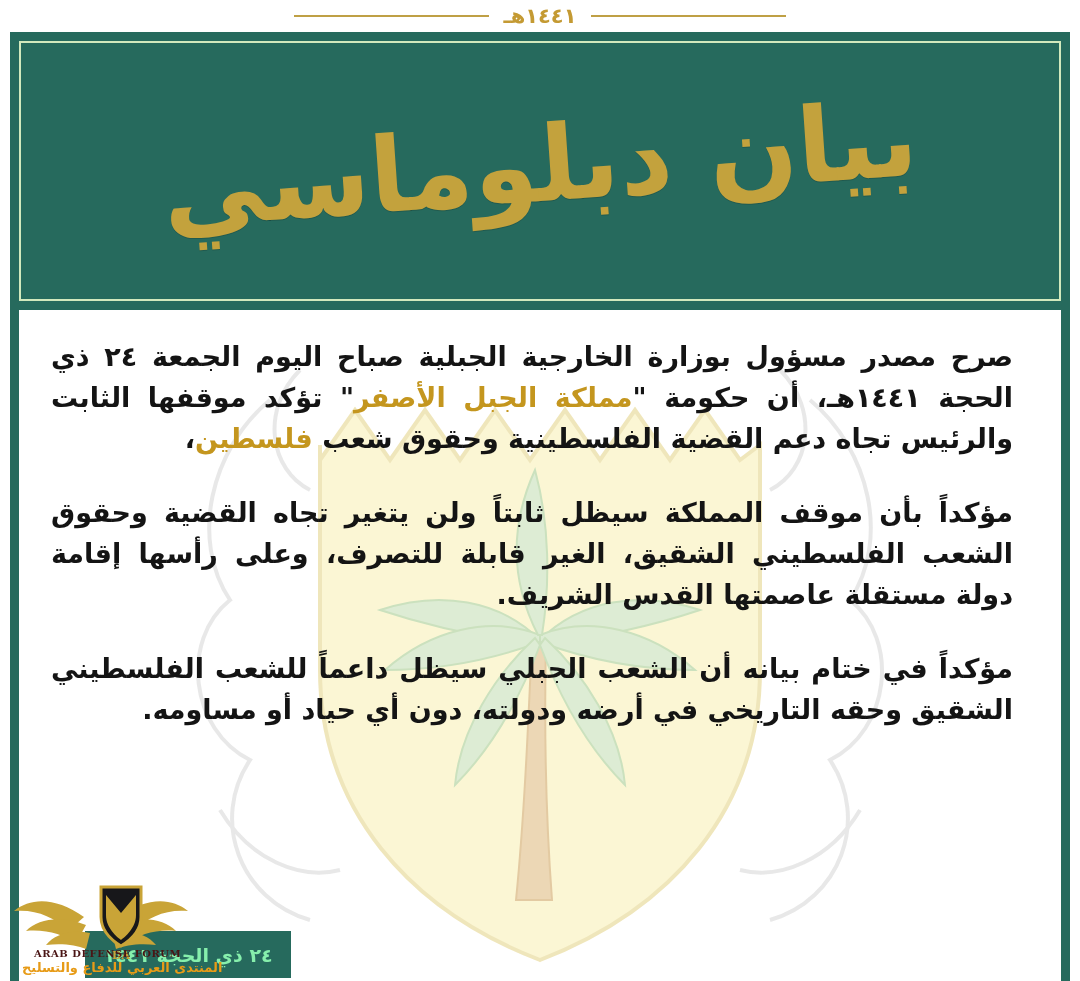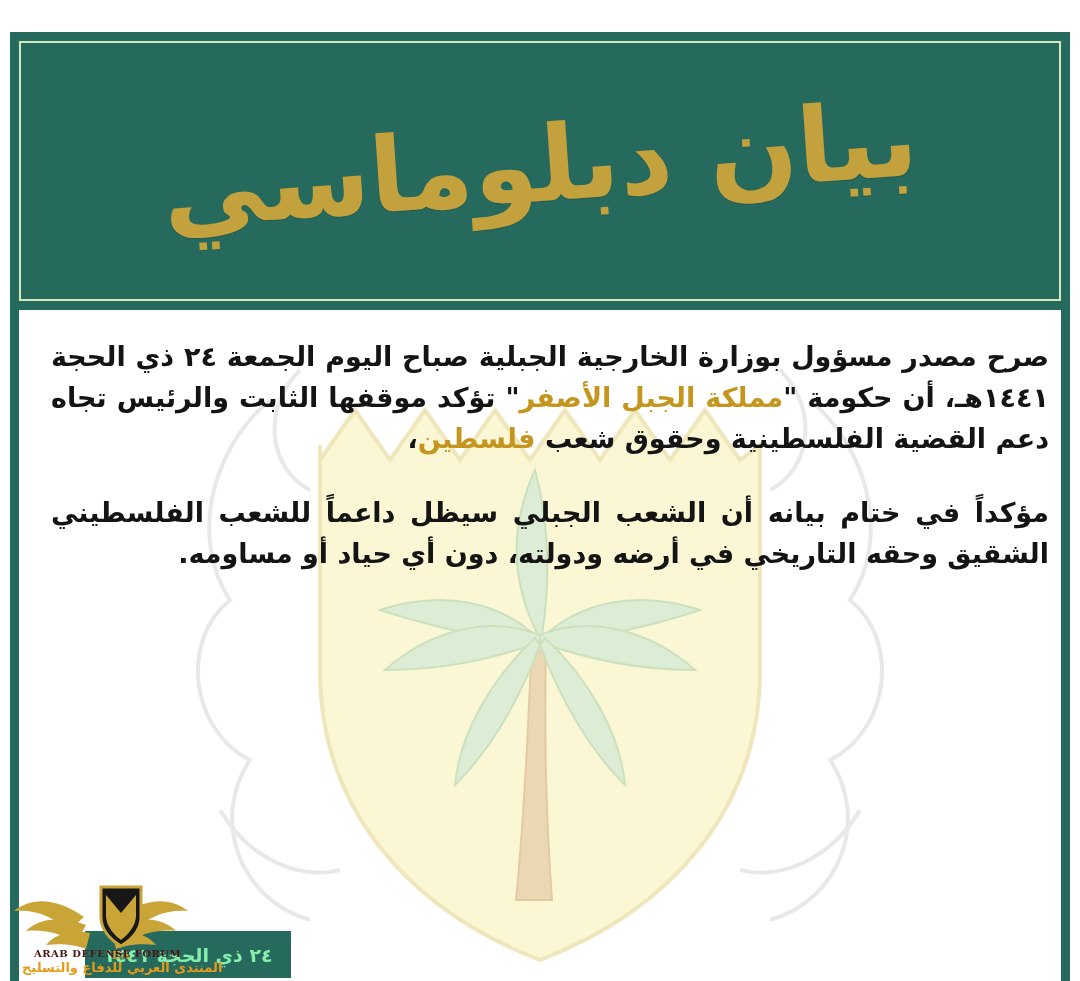--- a/index.html
+++ b/index.html
@@ -39,21 +39,21 @@
 
   
   .frame-bar { position:absolute; top:310px; bottom:0; width:9px; background:#266a5d; }
   .frame-bar.left  { left:10px; }
   .frame-bar.right { right:10px; }
 
   
   .body-area {
     position:absolute; top:310px; left:19px; right:19px; bottom:0;
     background:#ffffff; direction:rtl;
-    padding:26px 12px 0 32px;
+    padding:26px 48px 0 32px;
     border-radius:8px;
   }
   .watermark {
     position:absolute; top:30px; left:50%; transform:translateX(-50%);
     width:780px; height:660px; pointer-events:none;
   }
   .paragraphs { position:relative; z-index:1; }
   .para {
     direction:rtl; text-align:justify; color:#141414;
     font-size:27px; font-weight:bold; line-height:1.52;
@@ -80,20 +80,25 @@
   .adf-ar {
     position:absolute; left:22px; bottom:6px; z-index:4;
     color:#e79b17; font-size:13px; font-weight:bold; direction:rtl; white-space:nowrap;
   }
 </style>
 </head>
 <body>
 
 <div id="page">
 
+  <div class="top-band">
+    <div class="gold-rule"></div>
+    <div class="top-year">١٤٤١هـ</div>
+    <div class="gold-rule"></div>
+  </div>
 
   <div class="banner">
     <div class="banner-inner">
       <div class="banner-title">بيان دبلوماسي</div>
     </div>
   </div>
 
   <div class="frame-bar left"></div>
   <div class="frame-bar right"></div>
 
@@ -117,20 +122,21 @@
           <path d="M390,295 C440,275 500,290 545,330 C480,330 425,315 390,302 Z"></path>
           <path d="M388,295 C360,240 360,185 385,130 C400,185 400,245 392,295 Z"></path>
           <path d="M385,298 C345,335 310,390 305,445 C350,400 375,345 390,305 Z"></path>
           <path d="M395,298 C435,335 470,390 475,445 C430,400 405,345 390,305 Z"></path>
         </g>
       </g>
     </svg>
 
     <div class="paragraphs">
         <p class="para"><span>صرح مصدر مسؤول بوزارة الخارجية الجبلية صباح اليوم الجمعة ٢٤ ذي الحجة ١٤٤١هـ، أن حكومة "</span><span class="hl">مملكة الجبل الأصفر</span><span>" تؤكد موقفها الثابت والرئيس تجاه دعم القضية الفلسطينية وحقوق شعب </span><span class="hl">فلسطين</span><span>،</span></p>
+        <p class="para"><span>مؤكداً بأن موقف المملكة سيظل ثابتاً ولن يتغير تجاه القضية وحقوق الشعب الفلسطيني الشقيق، الغير قابلة للتصرف، وعلى رأسها إقامة دولة مستقلة عاصمتها القدس الشريف.</span></p>
         <p class="para"><span>مؤكداً في ختام بيانه أن الشعب الجبلي سيظل داعماً للشعب الفلسطيني الشقيق وحقه التاريخي في أرضه ودولته، دون أي حياد أو مساومه.</span></p>
       </div>
   </div>
 
   <div class="date-badge">٢٤ ذي الحجة ١٤٤١</div>
 
   <svg class="adf-logo" viewBox="0 0 230 102" xmlns="http://www.w3.org/2000/svg">
     <g fill="#c9a437">
       <path d="M78,38 C50,18 25,18 8,32 C30,30 48,38 62,52 Z"></path>
       <path d="M80,46 C55,36 32,40 20,52 C40,50 58,56 70,64 Z"></path>

